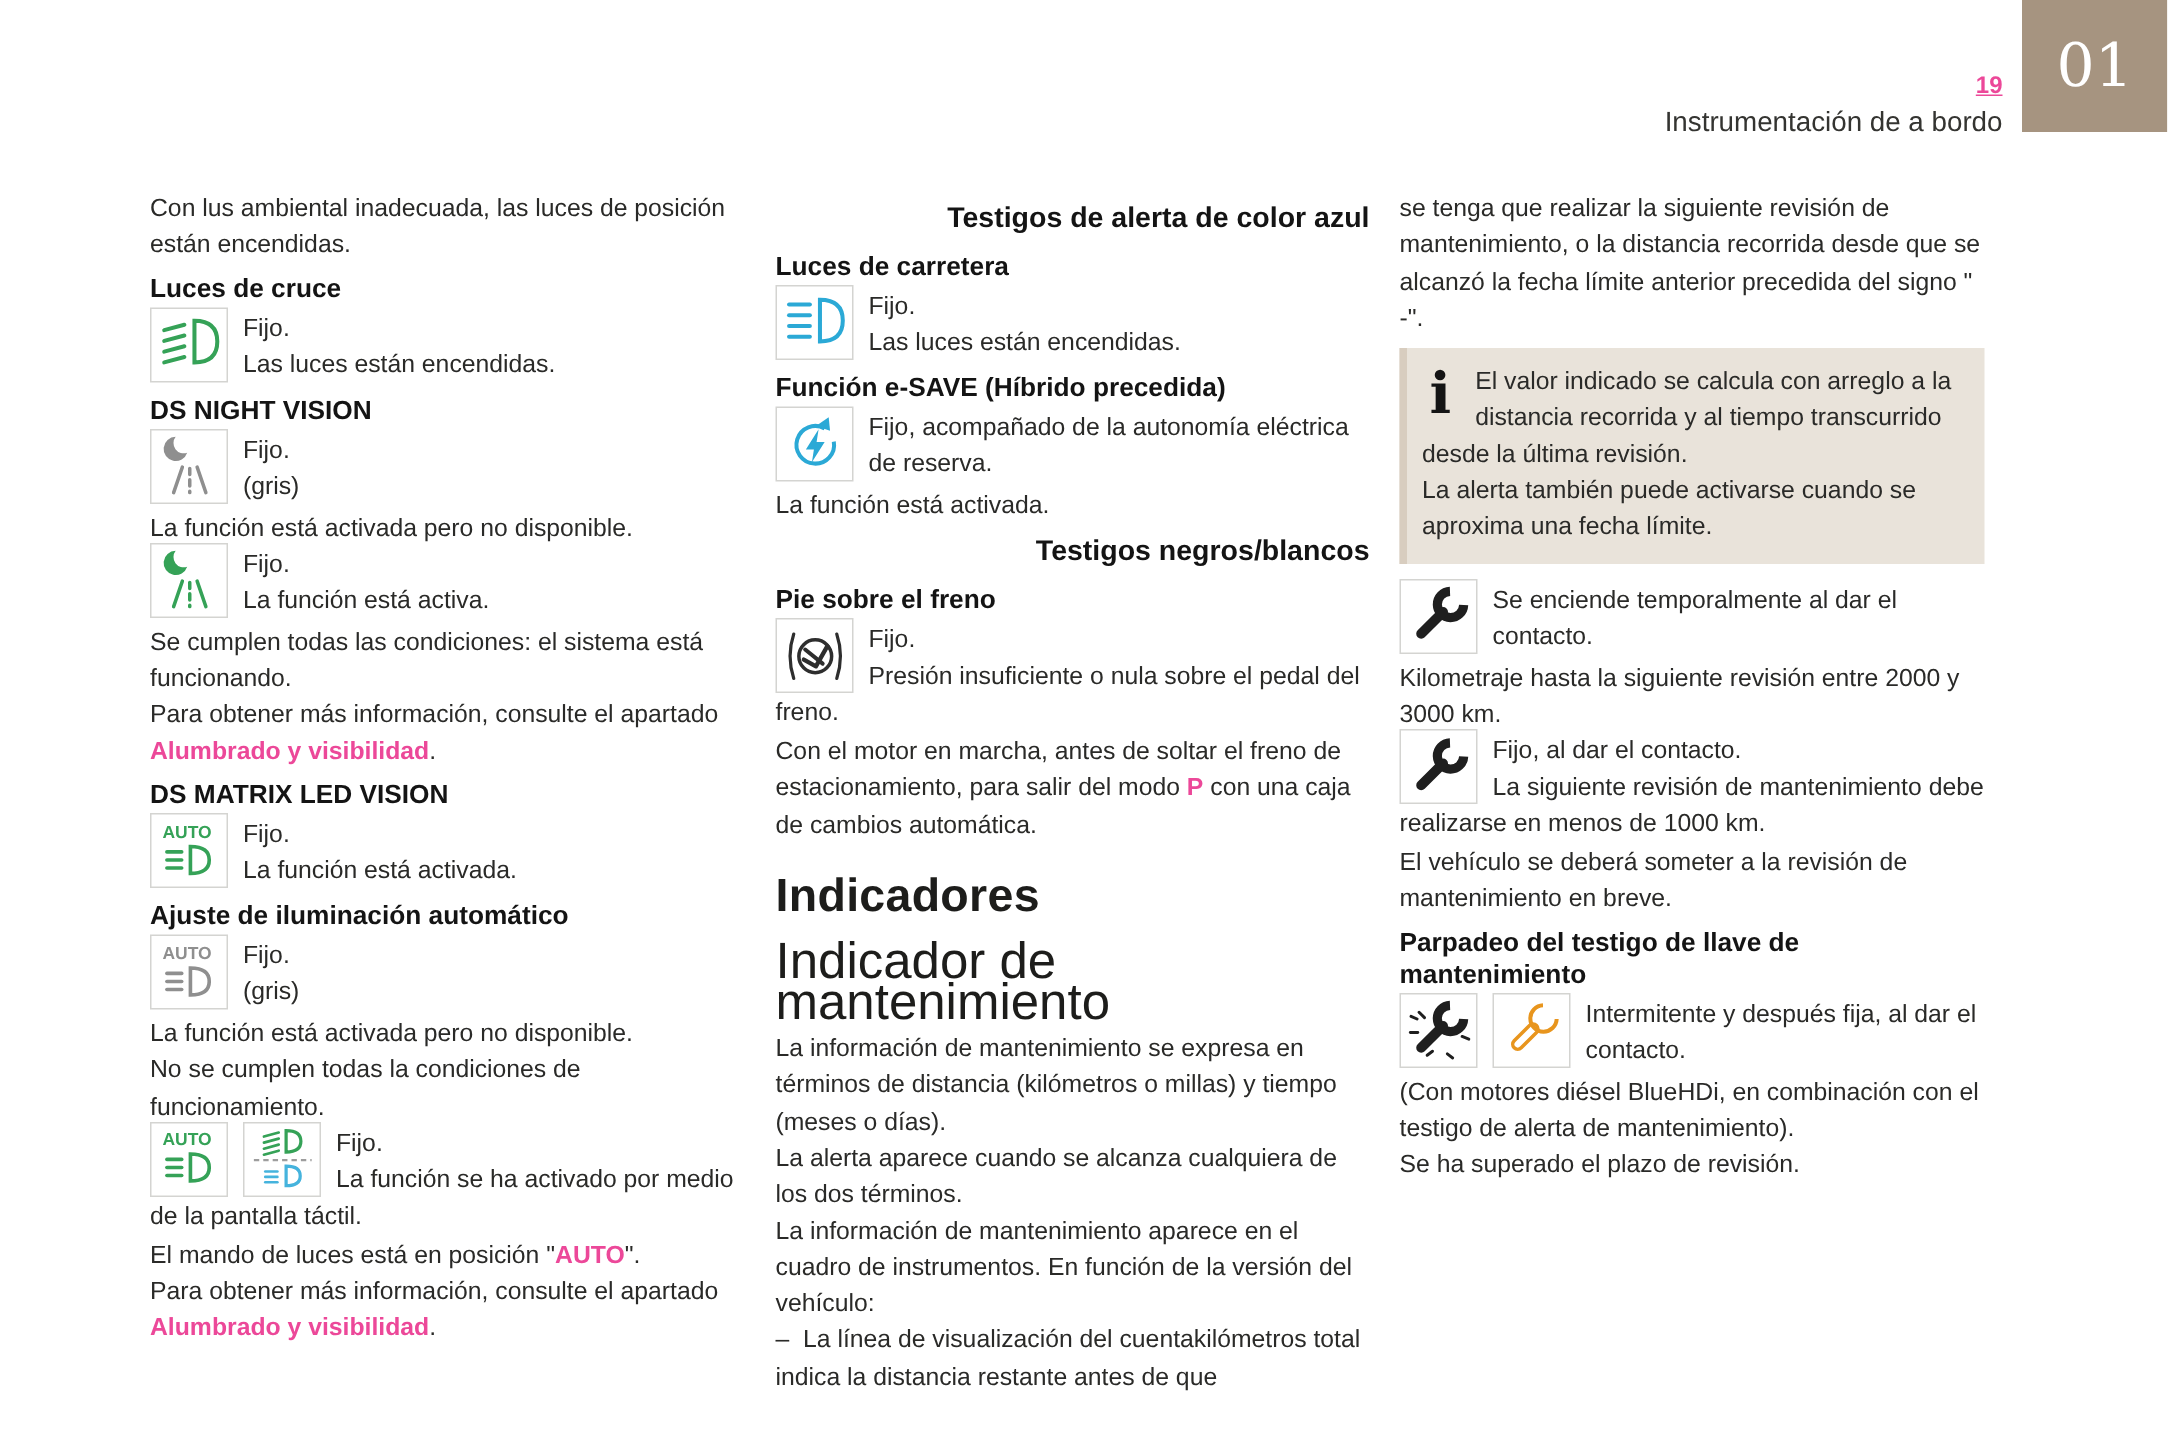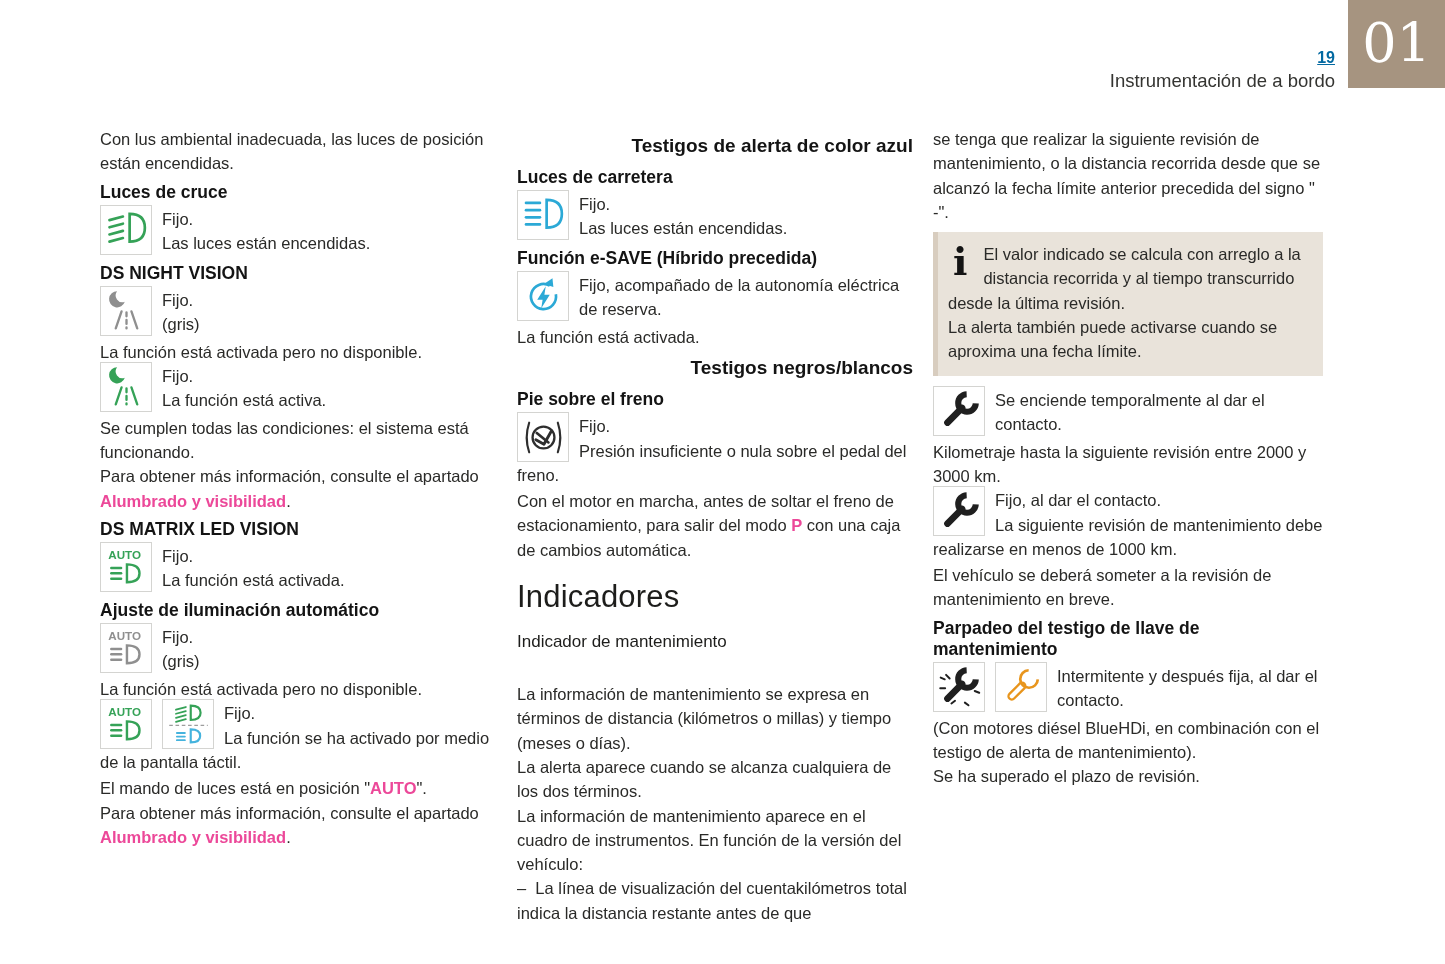--- a/index.html
+++ b/index.html
@@ -1,29 +1,29 @@
 <!DOCTYPE html>
 <html><head>
 <meta charset="utf-8">
 <style>
   html,body{margin:0;padding:0;background:#fff;}
   .page{position:relative;width:1445px;height:964px;background:#ffffff;overflow:hidden;
         font-family:"Liberation Sans","DejaVu Sans",sans-serif;color:#2a2a28;}
   .chapter-tab{position:absolute;top:0;right:0;width:97px;height:88px;background:#a69480;
         color:#fff;display:flex;align-items:center;justify-content:center;
-        font-family:"DejaVu Serif","Liberation Serif",serif;font-size:54px;line-height:1;}
-  .page-num{position:absolute;top:49px;right:110px;font-weight:bold;font-size:16px;color:#0369a1;text-align:right;text-decoration:underline;}
+        font-family:"DejaVu Serif","Liberation Serif",serif;font-size:40px;line-height:1;}
+  .page-num{position:absolute;top:49px;right:110px;font-weight:bold;font-size:16px;color:#ec4899;text-align:right;text-decoration:underline;}
   .page-title{position:absolute;top:70px;right:110px;font-size:18.5px;color:#343431;text-align:right;}
   .col{position:absolute;top:127px;width:396px;font-size:16.5px;line-height:24.3px;}
   #col1{left:100px;} #col2{left:517px;} #col3{left:933px;width:390px;}
   p{margin:0;}
   .h2{font-size:19px;line-height:21px;font-weight:bold;color:#141414;margin:8px 0 11px;text-align:right;}
   .h3{font-size:17.5px;line-height:21px;font-weight:bold;color:#141414;margin:6px 0 4px;}
-  .h1{font-size:31px;line-height:34px;font-weight:400;letter-spacing:.2px;color:#1d1d1b;margin:18px 0 0;}
-  .hlg{font-size:17px;line-height:27px;font-weight:400;color:#1d1d1b;margin:14px 0 27px;}
+  .h1{font-size:31px;line-height:34px;font-weight:700;letter-spacing:.2px;color:#1d1d1b;margin:18px 0 0;}
+  .hlg{font-size:34px;line-height:27px;font-weight:400;color:#1d1d1b;margin:14px 0 5px;}
   b{color:#ec4899;}
   .ind{margin:0 0 2px;min-height:50px;}
   .icon-box{float:left;width:52px;height:50px;box-sizing:border-box;border:1px solid #d4d4d1;
         background:#fff;display:flex;align-items:center;justify-content:center;margin:-2px 10px 0 0;}
   .infobox{background:#e9e3da;border-left:5px solid #d8cdbf;padding:10px 12px 12px 10px;margin:8px 0 12px;}
   .i-glyph{float:left;font-family:"DejaVu Serif","Liberation Serif",serif;font-weight:bold;
         font-size:38px;line-height:34px;margin:3px 16px 0 5px;color:#141414;}
 </style>
 </head>
 <body>
@@ -111,20 +111,21 @@
           <g stroke="#8f8f8f" stroke-width="2.7" stroke-linecap="round">
             <line x1="7" y1="24.5" x2="18" y2="24.5"></line>
               <line x1="7" y1="30.5" x2="18" y2="30.5"></line>
               <line x1="7" y1="36.5" x2="18" y2="36.5"></line>
           </g>
         </svg>
       </span>
       <p><span>Fijo.</span><br><span>(gris)</span></p>
     </div>
     <p>La función está activada pero no disponible.</p>
+    <p>No se cumplen todas la condiciones de funcionamiento.</p>
     <div class="ind">
       <span class="icon-box">
         <svg viewBox="0 0 48 48" width="43" height="43">
           <text x="22" y="14" text-anchor="middle" font-family="Liberation Sans, DejaVu Sans, sans-serif" font-size="13" font-weight="bold" fill="#35a257">AUTO</text>
           <path d="M24.5 20.5 Q38.5 20.5 38.5 30.5 Q38.5 40.5 24.5 40.5 Z" fill="none" stroke="#35a257" stroke-width="2.7"></path>
           <g stroke="#35a257" stroke-width="2.7" stroke-linecap="round">
             <line x1="7" y1="24.5" x2="18" y2="24.5"></line>
               <line x1="7" y1="30.5" x2="18" y2="30.5"></line>
               <line x1="7" y1="36.5" x2="18" y2="36.5"></line>
           </g>

